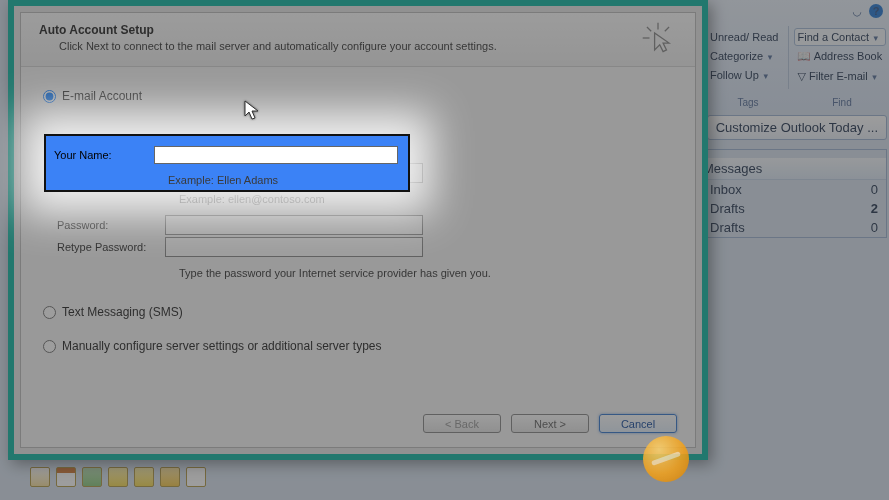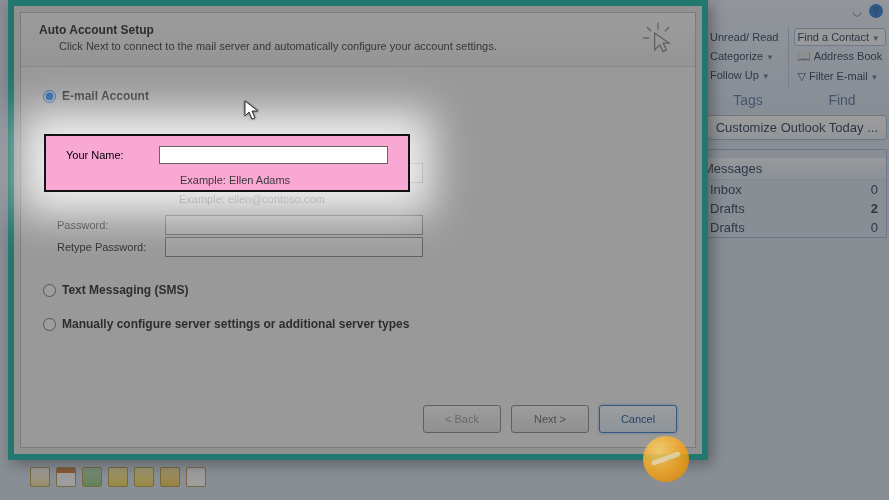--- a/index.html
+++ b/index.html
@@ -11,21 +11,21 @@
 .ribbon-right { position: absolute; top: 0; right: 0; width: 188px; height: 110px; background: linear-gradient(#eaf1fb,#d6e2f2); z-index: 1; font-size: 11px; }
 .ribbon-top-icons { position: absolute; top: 4px; right: 6px; }
 .ribbon-top-icons span { margin-left: 4px; color: #3b5a8a; font-size: 11px; }
 .help-circle { display:inline-block; width:14px; height:14px; border-radius:50%; background:#2b7cd3; color:#fff; text-align:center; line-height:14px; font-weight:bold; font-size:10px;}
 .ribbon-group { position: absolute; top: 26px; display:flex; width:100%; }
 .ribbon-col { flex:1; padding: 2px 5px; border-right:1px solid #b8c8dd;}
 .ribbon-col:last-child{border-right:none;}
 .ribbon-item { padding: 2px 3px; color:#2a3b55; white-space:nowrap; border:1px solid transparent; border-radius:3px; margin-bottom:1px; cursor:pointer; font-size:11px;}
 .ribbon-item.boxed { border:1px solid #a8bdd9; background:#f3f7fc;}
 .ribbon-item .chev { color:#5a739c; font-size:9px; margin-left:2px;}
-.ribbon-label { text-align:center; color:#5a739c; font-size:14px; position:absolute; bottom:2px; width:50%;}
+.ribbon-label { text-align:center; color:#5a739c; font-size:10px; position:absolute; bottom:2px; width:50%;}
 .ribbon-label.l{left:0} .ribbon-label.r{right:0}
 
 
 .right-panel { position:absolute; top:115px; right:2px; width:186px; z-index:1; font-size:13px;}
 .customize-btn { background:linear-gradient(#fefefe,#e8eef7); border:1px solid #9fb5d3; border-radius:3px; padding:4px 8px; color:#2a3b55; cursor:pointer; float:right;}
 .msg-panel { clear:both; margin-top:34px; border:1px solid #9fb5d3; }
 .msg-header { background:linear-gradient(#f3f7fc,#dde8f5); padding:3px 1px; font-weight:normal; color:#2a3b55; border-bottom:1px solid #c4d3e6;margin-top:8px;}
 .msg-row { display:flex; justify-content:space-between; padding:2px 8px; color:#2a3b55; cursor:pointer;}
 .msg-row .cnt{font-weight:normal;}
 .msg-row.bold .cnt{font-weight:bold;}
@@ -44,33 +44,33 @@
 
 .dialog { position:absolute; left:8px; top:0; width:700px; height:460px; background:#e8e8e8; border:6px solid #14b8a6; z-index:3; box-shadow: 4px 4px 14px rgba(0,0,0,0.4);}
 .dialog-inner { position:absolute; inset:6px; background:#f7f7f7; border:1px solid #bfbfbf;}
 .dlg-header { padding:10px 18px 14px; border-bottom:1px solid #d5d5d5; background:linear-gradient(#fdfdfd,#efefef); position:relative;}
 .dlg-title { font-weight:bold; font-size:12px; color:#2a2a2a;}
 .dlg-sub { font-size:11px; color:#3a3a3a; margin-left:20px; margin-top:3px;}
 .dlg-cursor-big { position:absolute; right:20px; top:8px; width:34px; height:34px; }
 .dlg-body { padding: 22px 22px 10px; font-size:11px; color:#2a2a2a;}
 .radio-row { display:flex; align-items:center; margin-bottom:14px;}
 .radio-row input { margin-right:6px;}
-.radio-row label { font-weight:bold; font-size:12px;}
+.radio-row label { font-weight:normal; font-size:12px;}
 .form-block { margin-left:14px; margin-bottom:8px;}
 .form-row { display:flex; align-items:center; margin-bottom:2px;}
 .form-row .lbl { width:108px; font-size:11px;}
 .form-row input[type=text], .form-row input[type=password] { width:258px; height:20px; border:1px solid #8a8a8a; background:#fff; padding:0 4px; font-size:11px;}
 .hint { margin-left:122px; font-size:11px; color:#3a3a3a; margin-bottom:10px;margin-top:10px;}
 .dlg-buttons { position:absolute; right:18px; bottom:14px; display:flex; gap:10px;}
-.dlg-buttons button { width:78px; height:28px; font-size:11px; border:1px solid #8a8a8a; background:linear-gradient(#fefefe,#e6e6e6); border-radius:3px; color:#666; cursor:pointer;}
+.dlg-buttons button { width:78px; height:19px; font-size:11px; border:1px solid #8a8a8a; background:linear-gradient(#fefefe,#e6e6e6); border-radius:3px; color:#666; cursor:pointer;}
 .dlg-buttons button.primary { border:1px solid #3b7bcf; color:#1a4e9e; background:linear-gradient(#fdfefe,#e4effb); box-shadow:0 0 3px rgba(60,130,220,0.6);}
 .dlg-buttons button:disabled{ color:#9a9a9a; }
 
 
-.spotlight { position:absolute; z-index:10; background:#f9a8d4; border:2px solid #111; box-shadow: 0 0 40px 22px rgba(255,255,255,0.85); padding:10px 20px 4px;}
+.spotlight { position:absolute; z-index:10; background:#3b82f6; border:2px solid #111; box-shadow: 0 0 40px 22px rgba(255,255,255,0.85); padding:10px 8px 4px;}
 .spotlight .form-row .lbl{width:100px;}
 .spotlight .hint{margin-left:114px; margin-bottom:0;}
 .spotlight input[type=text]{ width:244px; height:18px; border:1px solid #666;}
 
 
 .mouse { position:absolute; z-index:20; width:16px; height:22px; pointer-events:none;}
 .mouse svg { filter: drop-shadow(0 0 1px rgba(0,0,0,0.6)); }
 
 
 .watermark { position:absolute; right:200px; bottom:18px; width:46px; height:46px; border-radius:50%; background: radial-gradient(circle at 35% 30%, #ffd36b, #f4a21a 55%, #d67f00); z-index:6; opacity:0.85;}
@@ -162,20 +162,21 @@
         <div class="hint">Example: ellen@contoso.com</div>
 
         <div class="form-row">
           <span class="lbl">Password:</span>
           <input type="password" style="">
         </div>
         <div class="form-row">
           <span class="lbl">Retype Password:</span>
           <input type="password" style="">
         </div>
+        <div class="hint">Type the password your Internet service provider has given you.</div>
       </div>
 
       <div class="radio-row" style="margin-top:26px">
         <input type="radio" style="">
         <label>Text Messaging (SMS)</label>
       </div>
       <div class="radio-row" style="margin-top:20px">
         <input type="radio" style="">
         <label>Manually configure server settings or additional server types</label>
       </div>

